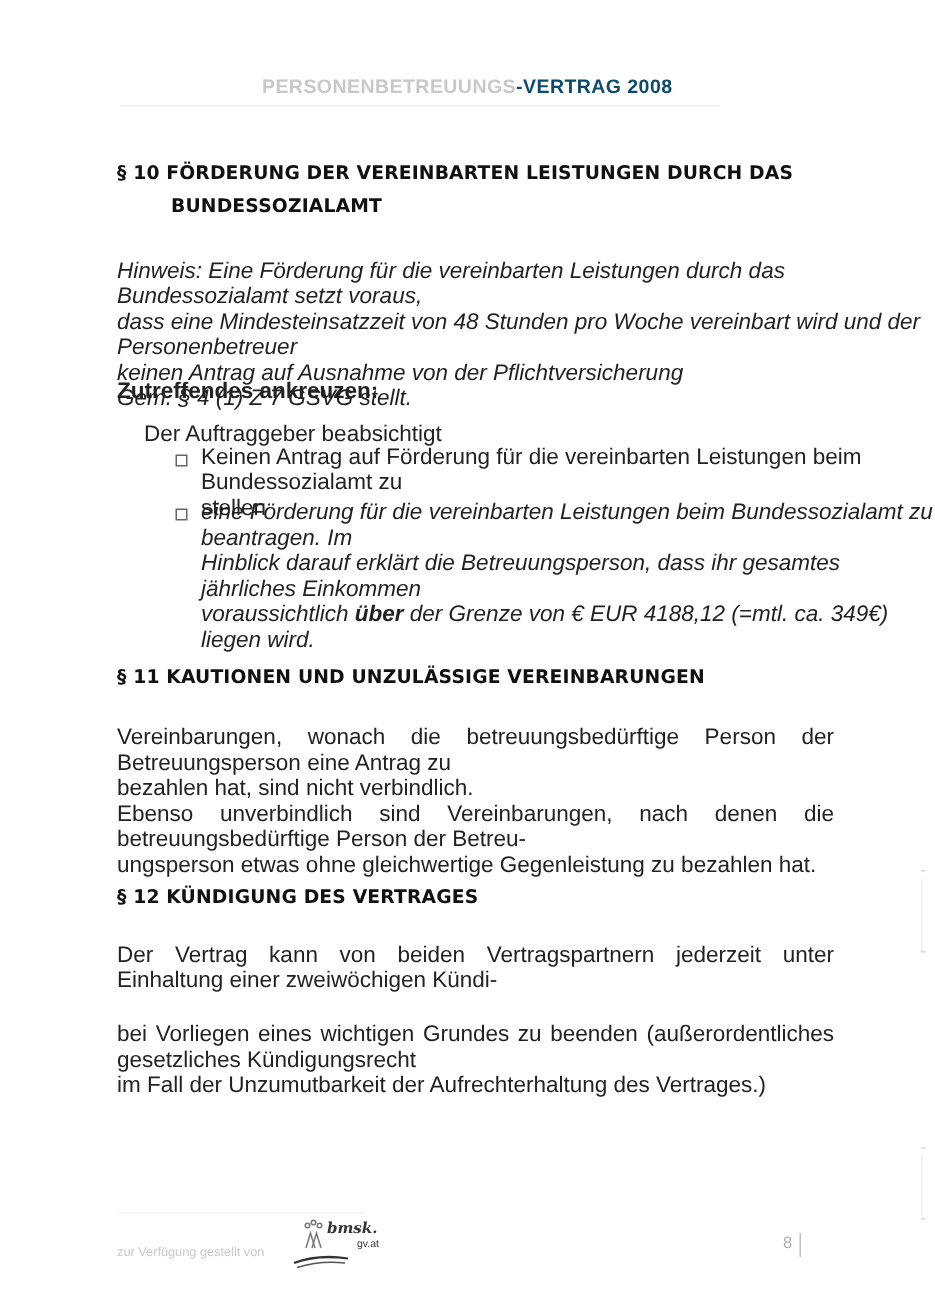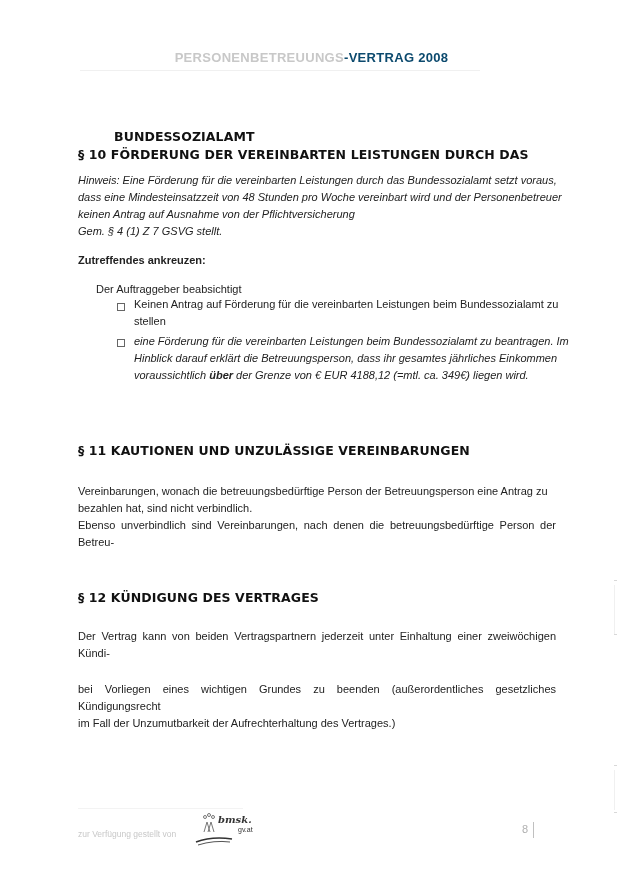--- a/index.html
+++ b/index.html
@@ -16,21 +16,21 @@
     .header-rule {
       position: absolute; left: 80px; width: 400px; top: 70px; height: 1px;
       background: #f0f0f0;
     }
     .h {
       position: absolute; left: 78px; font-family: "DejaVu Sans", sans-serif;
       font-weight: bold; font-size: 12.5px; color: #111; letter-spacing: 0.1px;
     }
     .h2 { left: 114px; }
     .p {
-      position: absolute; font-size: 11px; line-height: 17px; color: #222;
+      position: absolute; font-size: 15px; line-height: 17px; color: #222;
     }
     .italic { font-style: italic; }
     .just { text-align: justify; text-align-last: left; }
     .cb {
       position: absolute; width: 6px; height: 6px; border: 1px solid #666;
       background: #fff;
     }
     .footer-rule {
       position: absolute; left: 78px; width: 165px; top: 808px; height: 1px;
       background: #f3f3f3;
@@ -60,21 +60,21 @@
     }
   </style>
 </head>
 <body>
 
 <div class="header">
   <span class="light">PERSONENBETREUUNGS</span><span class="dark">-VERTRAG 2008</span>
 </div>
 <div class="header-rule"></div>
 
-<div class="h" style="top:107px;margin-top:40px;">§ 10 FÖRDERUNG DER VEREINBARTEN LEISTUNGEN DURCH DAS</div>
+<div class="h" style="top:107px;">§ 10 FÖRDERUNG DER VEREINBARTEN LEISTUNGEN DURCH DAS</div>
 <div class="h h2" style="top:129px;">BUNDESSOZIALAMT</div>
 
 <div class="p italic" style="left:78px; top:172px;">
   <div>Hinweis: Eine Förderung für die vereinbarten Leistungen durch das Bundessozialamt setzt voraus,</div>
   <div>dass eine Mindesteinsatzzeit von 48 Stunden pro Woche vereinbart wird und der Personenbetreuer</div>
   <div>keinen Antrag auf Ausnahme von der Pflichtversicherung</div>
   <div>Gem. § 4 (1) Z 7 GSVG stellt.</div>
 </div>
 
 <div class="p" style="left:78px; top:252px; font-weight:bold;">Zutreffendes ankreuzen:</div>
@@ -91,20 +91,21 @@
   <div>eine Förderung für die vereinbarten Leistungen beim Bundessozialamt zu beantragen. Im</div>
   <div>Hinblick darauf erklärt  die Betreuungsperson, dass ihr gesamtes jährliches Einkommen</div>
   <div><span>voraussichtlich </span><b>über</b><span> der Grenze von € EUR 4188,12 (=mtl. ca. 349€) liegen wird.</span></div>
 </div>
 
 <div class="h" style="top:443px;">§ 11 KAUTIONEN UND UNZULÄSSIGE VEREINBARUNGEN</div>
 <div class="p" style="left:78px; top:483px; width:478px;">
   <div class="just">Vereinbarungen, wonach die betreuungsbedürftige Person der Betreuungsperson eine Antrag zu</div>
   <div>bezahlen hat, sind nicht verbindlich.</div>
   <div class="just">Ebenso unverbindlich sind Vereinbarungen, nach denen die betreuungsbedürftige Person der Betreu-</div>
+  <div>ungsperson etwas ohne gleichwertige Gegenleistung zu bezahlen hat.</div>
 </div>
 
 <div class="h" style="top:590px;">§ 12 KÜNDIGUNG DES VERTRAGES</div>
 <div class="p" style="left:78px; top:628px; width:478px;">
   <div class="just">Der Vertrag kann von beiden Vertragspartnern jederzeit unter Einhaltung einer zweiwöchigen Kündi-</div>
 </div>
 <div class="p" style="left:78px; top:681px; width:478px;">
   <div class="just">bei Vorliegen eines wichtigen Grundes zu beenden (außerordentliches gesetzliches Kündigungsrecht</div>
   <div>im Fall der Unzumutbarkeit der Aufrechterhaltung des Vertrages.)</div>
 </div>

